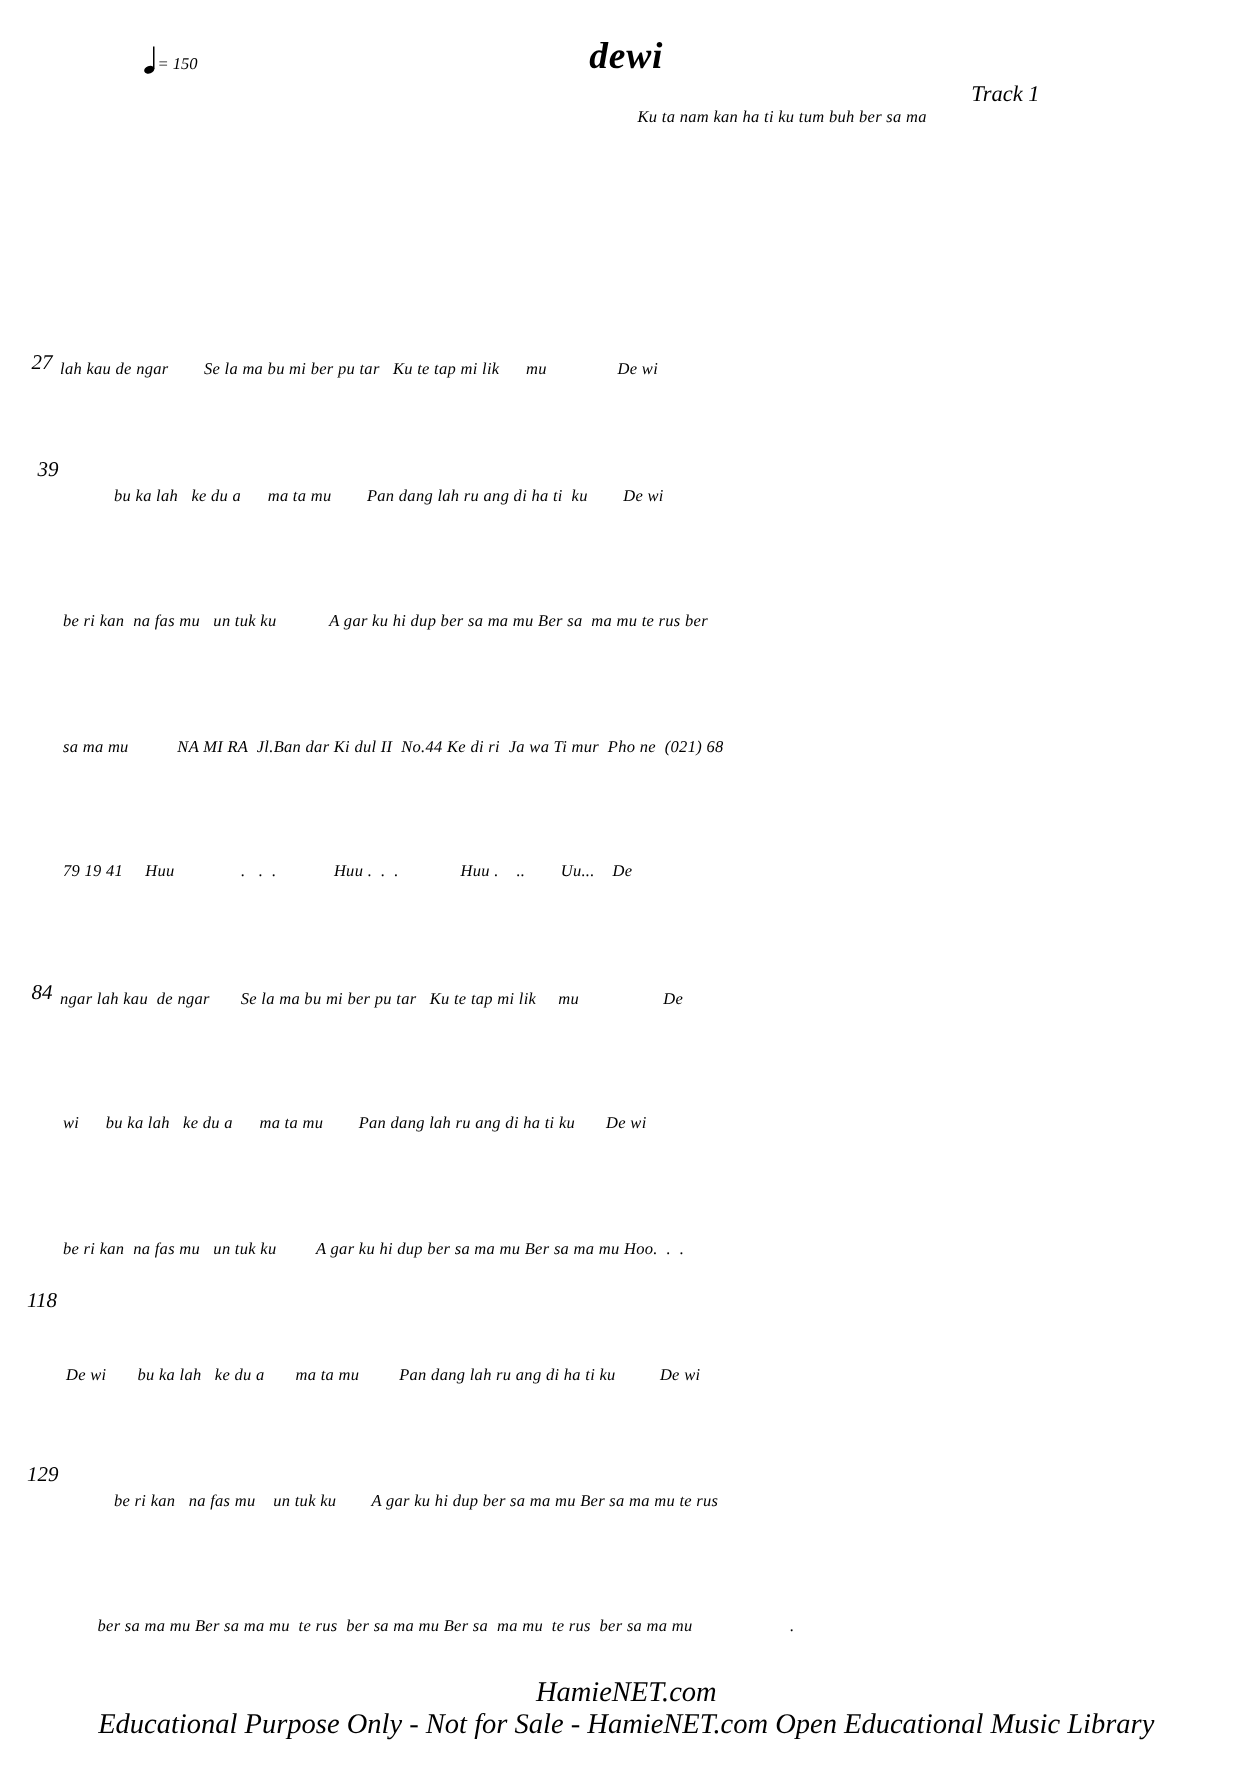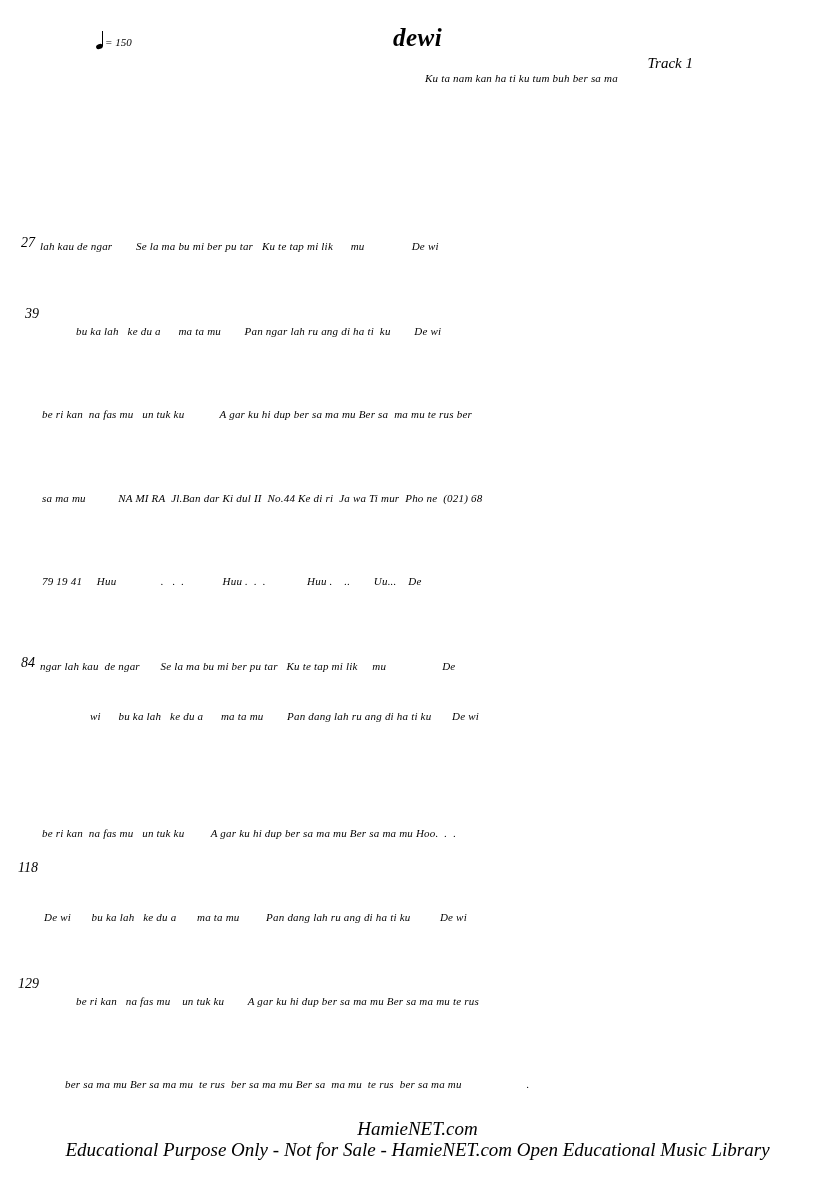--- a/index.html
+++ b/index.html
@@ -115,32 +115,32 @@
 
   <div class="track">Track 1</div>
 
   <div class="lyricline" style="left:425px; top:72px;">Ku ta nam kan ha ti ku tum buh ber sa ma</div>
 
 
   <div class="measure" style="left:21px; top:235px;">27</div>
   <div class="lyricline" style="left:40px; top:240px;">lah kau de ngar        Se la ma bu mi ber pu tar   Ku te tap mi lik      mu                De wi</div>
 
   <div class="measure" style="left:25px; top:306px;">39</div>
-  <div class="lyricline" style="left:76px; top:325px;">bu ka lah   ke du a      ma ta mu        Pan ngar lah ru ang di ha ti  ku        De wi</div>
+  <div class="lyricline" style="left:76px; top:325px;">bu ka lah   ke du a      ma ta mu        Pan dang lah ru ang di ha ti  ku        De wi</div>
 
   <div class="lyricline" style="left:42px; top:408px;">be ri kan  na fas mu   un tuk ku            A gar ku hi dup ber sa ma mu Ber sa  ma mu te rus ber</div>
 
   <div class="lyricline" style="left:42px; top:492px;">sa ma mu           NA MI RA  Jl.Ban dar Ki dul II  No.44 Ke di ri  Ja wa Ti mur  Pho ne  (021) 68</div>
 
   <div class="lyricline" style="left:42px; top:575px;">79 19 41     Huu               .   .  .             Huu .  .  .              Huu .    ..        Uu...    De</div>
 
   <div class="measure" style="left:21px; top:655px;">84</div>
   <div class="lyricline" style="left:40px; top:660px;">ngar lah kau  de ngar       Se la ma bu mi ber pu tar   Ku te tap mi lik     mu                   De</div>
 
-  <div class="lyricline" style="left:42px; top:710px;margin-left:48px;">wi      bu ka lah   ke du a      ma ta mu        Pan dang lah ru ang di ha ti ku       De wi</div>
+  <div class="lyricline" style="left:42px; top:743px;">wi      bu ka lah   ke du a      ma ta mu        Pan dang lah ru ang di ha ti ku       De wi</div>
 
   <div class="lyricline" style="left:42px; top:827px;">be ri kan  na fas mu   un tuk ku         A gar ku hi dup ber sa ma mu Ber sa ma mu Hoo.  .  .</div>
 
   <div class="measure" style="left:18px; top:860px;text-align:center;">118</div>
   <div class="lyricline" style="left:44px; top:911px;">De wi       bu ka lah   ke du a       ma ta mu         Pan dang lah ru ang di ha ti ku          De wi</div>
 
   <div class="measure" style="left:18px; top:976px;">129</div>
   <div class="lyricline" style="left:76px; top:995px;">be ri kan   na fas mu    un tuk ku        A gar ku hi dup ber sa ma mu Ber sa ma mu te rus</div>
 
   <div class="lyricline" style="left:42px; top:1078px;margin-left:23px;">ber sa ma mu Ber sa ma mu  te rus  ber sa ma mu Ber sa  ma mu  te rus  ber sa ma mu                      .</div>

